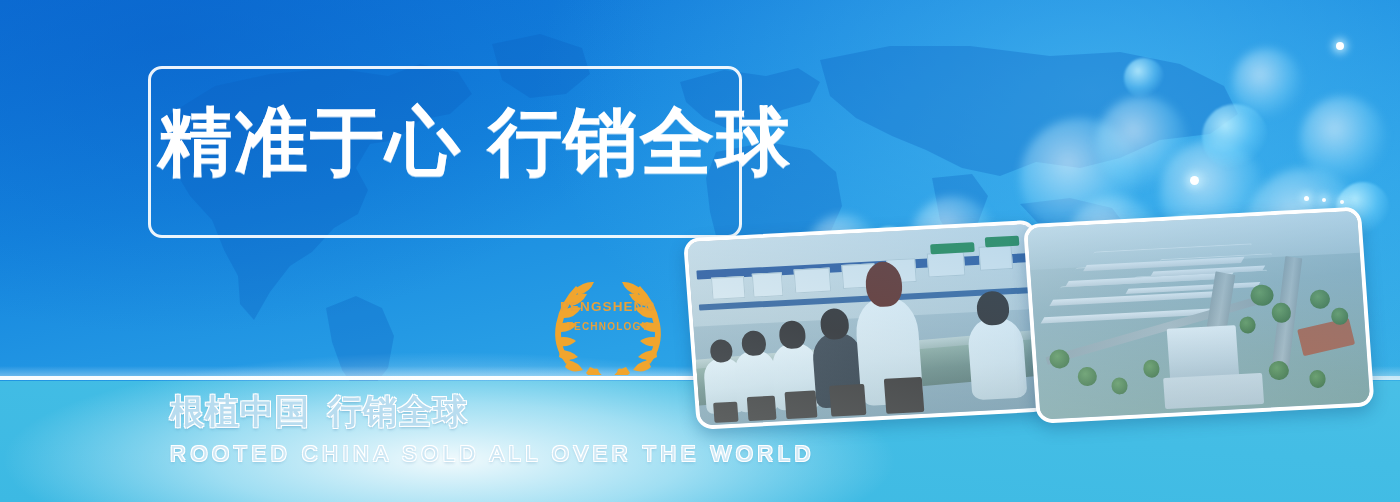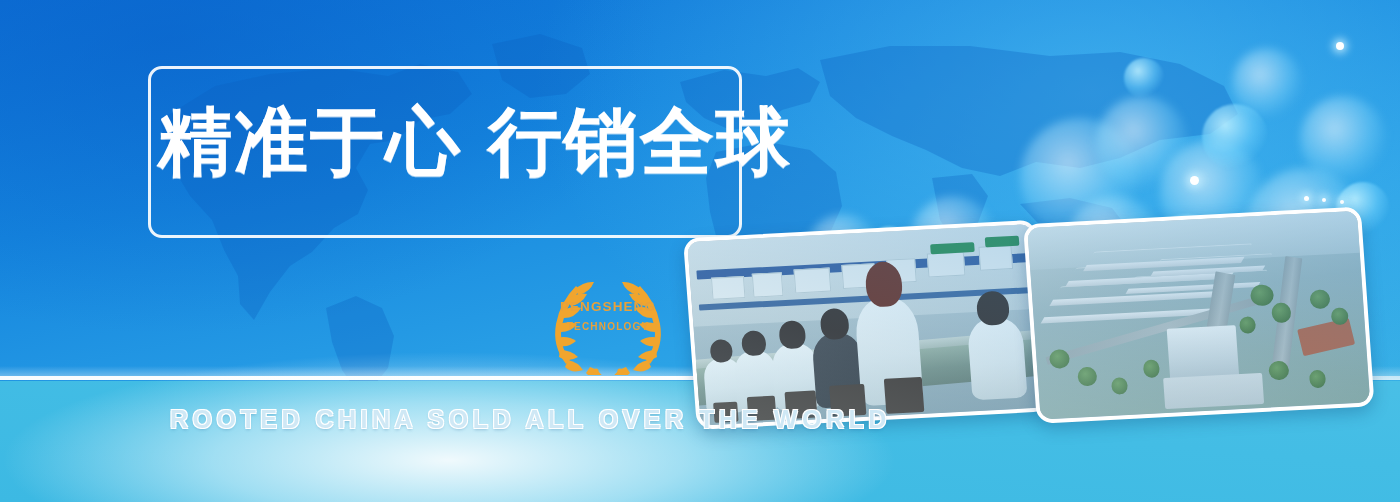--- a/index.html
+++ b/index.html
@@ -260,22 +260,22 @@
     white-space: nowrap;
     font-family: "DejaVu Sans", "Liberation Sans", sans-serif;
     text-shadow:
       -1px -1px 0 #ffffff,  1px -1px 0 #ffffff,
       -1px  1px 0 #ffffff,  1px  1px 0 #ffffff,
        0    2px 3px rgba(40,110,160,0.35);
   }
   .slogan-cn .gap { display: inline-block; width: 18px; }
   .slogan-en {
     margin-top: 11px;
-    font-size: 25px;
-    font-weight: 700;
+    font-size: 22px;
+    font-weight: 400;
     letter-spacing: 4.5px;
     color: #cfe8f5;
     white-space: nowrap;
     text-shadow:
       -1px -1px 0 #ffffff,  1px -1px 0 #ffffff,
       -1px  1px 0 #ffffff,  1px  1px 0 #ffffff,
        0    2px 3px rgba(40,110,160,0.30);
   }
 </style>
 </head>
@@ -481,16 +481,19 @@
         <div class="c-green" style="left:32%; top:72%; width:5%;  height:9%;"></div>
         <div class="c-green" style="left:4%;  top:64%; width:6%;  height:10%;"></div>
         <div class="c-green" style="left:70%; top:76%; width:6%;  height:10%;"></div>
         <div class="c-green" style="left:82%; top:82%; width:5%;  height:9%;"></div>
       </div>
       <div class="tint"></div>
     </div>
   </div>
 
   <div class="slogan">
+    <div class="slogan-cn">
+      <span>根植中国</span><span class="gap"></span><span>行销全球</span>
+    </div>
     <div class="slogan-en">ROOTED CHINA SOLD ALL OVER THE WORLD</div>
   </div>
 
 </div>
 
 </body></html>

